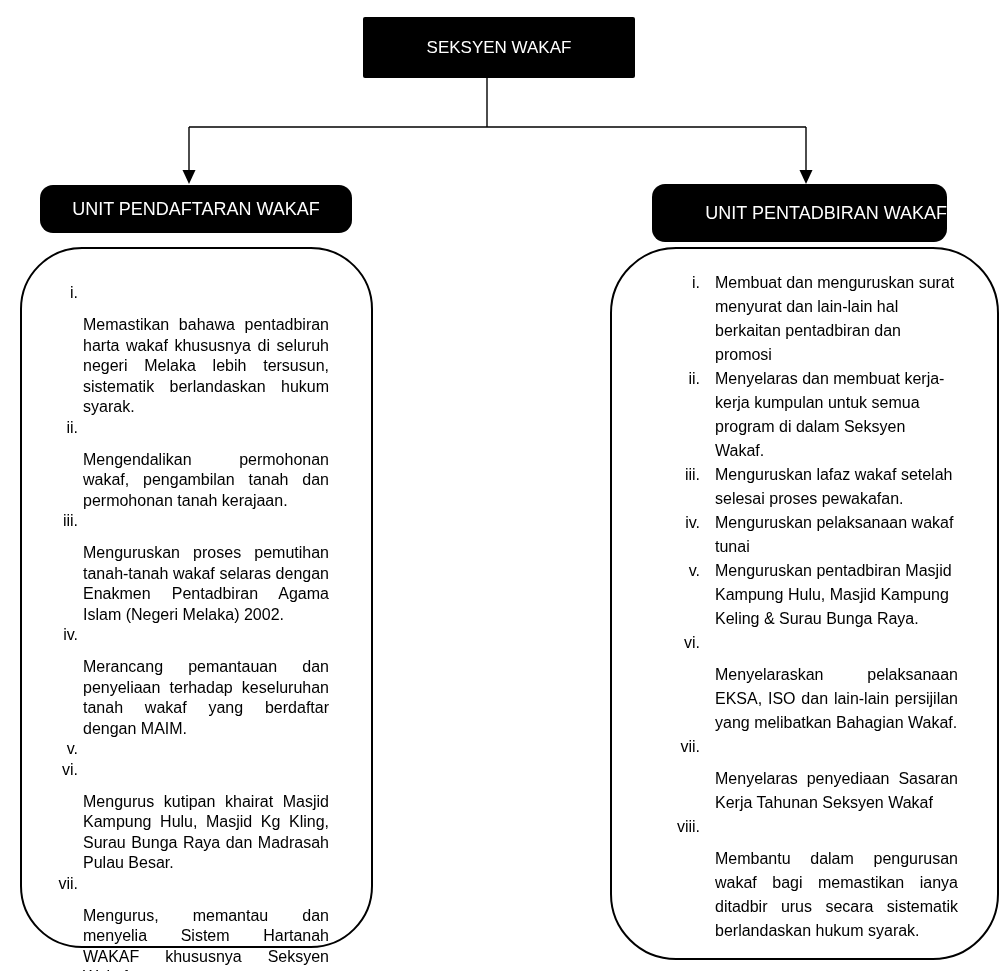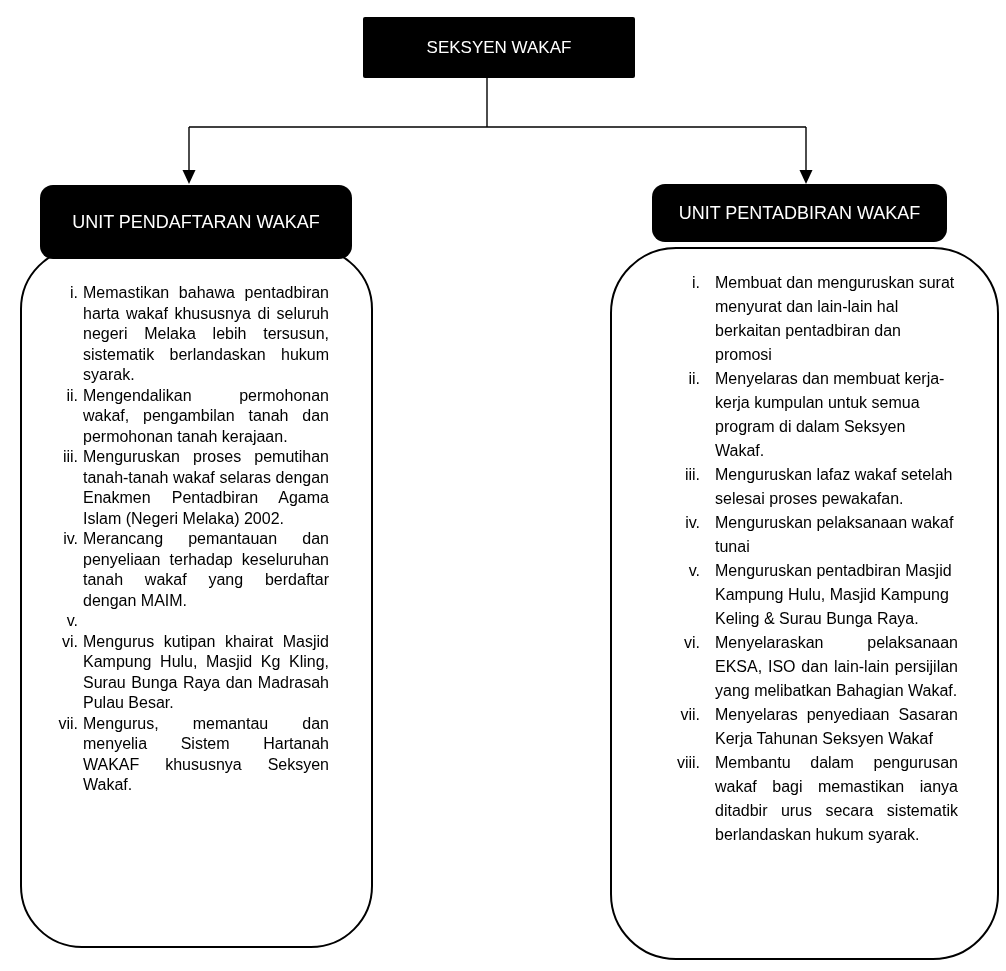--- a/index.html
+++ b/index.html
@@ -19,26 +19,26 @@
     display:flex;align-items:center;justify-content:center;
     text-align:center;
     z-index:2;
     box-sizing:border-box;
   }
   .node.title{
     left:363px;top:17px;width:272px;height:61px;
     border-radius:2px;font-size:17px;
   }
   .node.unit-left{
-    left:40px;top:185px;width:312px;height:74px;
+    left:40px;top:185px;width:312px;height:48px;
     border-radius:13px;font-size:18px;
   }
   .node.unit-right{
     left:652px;top:184px;width:295px;height:58px;
-    border-radius:13px;font-size:18px;
+    border-radius:13px;font-size:18px;justify-content:flex-end;
   }
   .panel{
     position:absolute;
     background:#ffffff;
     border:2px solid #000000;
     box-sizing:border-box;
     z-index:0;
   }
   .panel.left{
     left:20px;top:247px;width:353px;height:701px;
@@ -52,21 +52,21 @@
   }
   .item{display:flex;align-items:flex-start;}
   .panel.left .item{font-size:16px;line-height:20.5px;}
   .panel.right .item{font-size:16px;line-height:24px;}
   .num{flex:none;text-align:right;}
   .panel.left .num{width:42px;margin-right:5px;}
   .panel.right .num{width:64px;margin-right:15px;}
   .txt{flex:none;}
   .panel.left .txt{width:246px;}
   .panel.right .txt{width:243px;}
-  .txt.just{text-align:justify;text-justify:inter-word;}
+  .txt.just{text-align:justify;text-justify:inter-word;margin-top:32px;}
   .txt.ragged{text-align:left;}
 </style>
 </head>
 <body>
 
 <div class="canvas">
 
   <svg class="connectors" width="1006" height="971" viewBox="0 0 1006 971">
     <line x1="487" y1="78" x2="487" y2="127" stroke="#000" stroke-width="1.4"></line>
     <line x1="189" y1="127" x2="806" y2="127" stroke="#000" stroke-width="1.4"></line>

